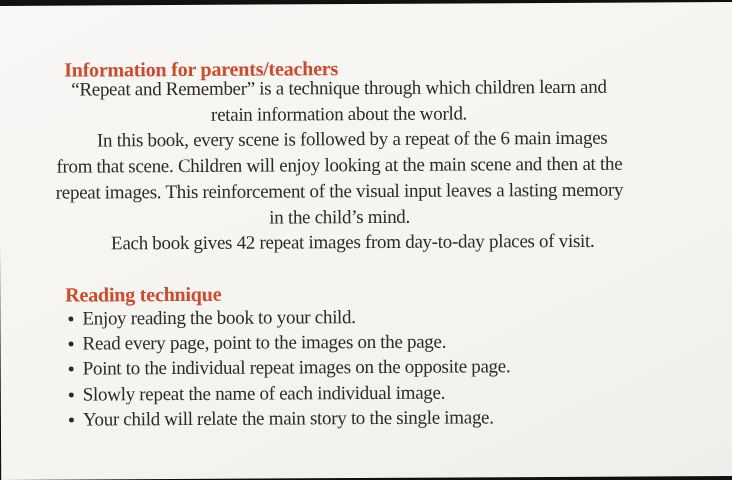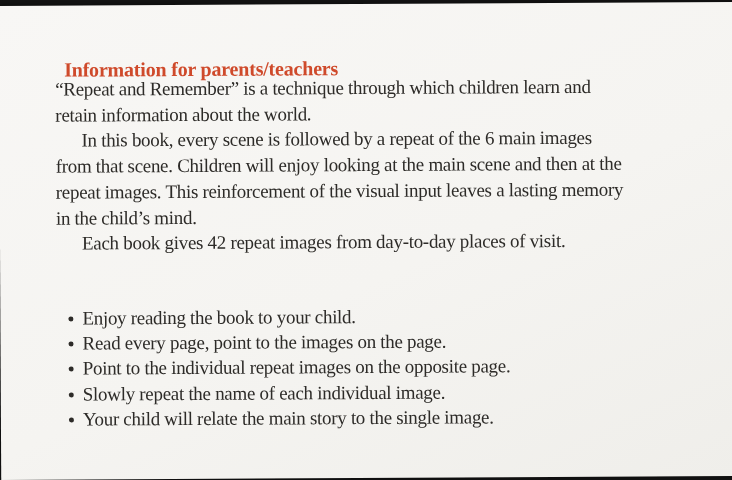--- a/index.html
+++ b/index.html
@@ -3,20 +3,21 @@
 <meta charset="utf-8">
 <style>
   html, body { margin: 0; padding: 0; background: #0e0e0e; }
   .frame {
     position: relative;
     width: 732px;
     height: 480px;
     overflow: hidden;
     background: #141414;
     font-family: "Liberation Serif", "DejaVu Serif", serif;
+    text-align: center;
   }
   
   .card {
     position: absolute;
     left: 0;
     top: 4px;
     width: 744px;
     height: 474px;
     background: linear-gradient(155deg, #f8f7f5 0%, #f5f4f1 55%, #efeeea 100%);
     transform: rotate(-0.3deg);
@@ -91,20 +92,21 @@
       <div class="body-lines">
         <div class="line">“Repeat and Remember” is a technique through which children learn and</div>
         <div class="line">retain information about the world.</div>
         <div class="line indent">In this book, every scene is followed by a repeat of the 6 main images</div>
         <div class="line">from that scene. Children will enjoy looking at the main scene and then at the</div>
         <div class="line">repeat images. This reinforcement of the visual input leaves a lasting memory</div>
         <div class="line">in the child’s mind.</div>
         <div class="line indent">Each book gives 42 repeat images from day-to-day places of visit.</div>
       </div>
 
+      <p class="heading" id="technique-heading">Reading technique</p>
 
       <div class="bullets">
         <div class="bullet-row">
           <span class="bullet-dot"></span>
           <span class="bullet-text">Enjoy reading the book to your child.</span>
         </div>
         <div class="bullet-row">
           <span class="bullet-dot"></span>
           <span class="bullet-text">Read every page, point to the images on the page.</span>
         </div>

